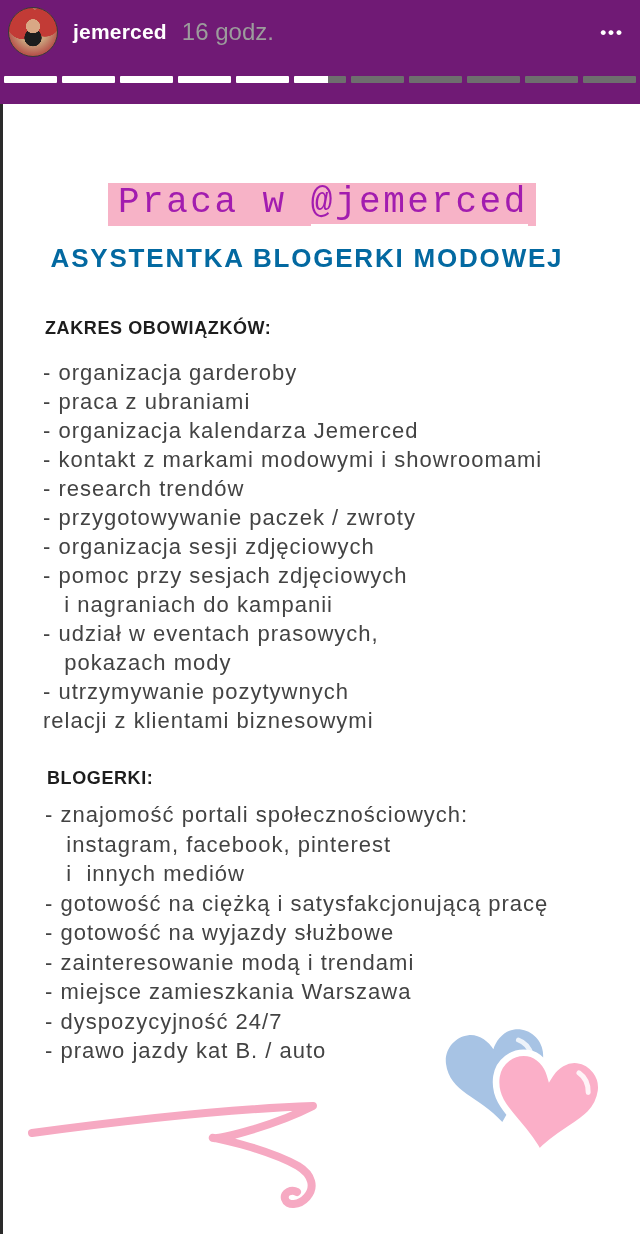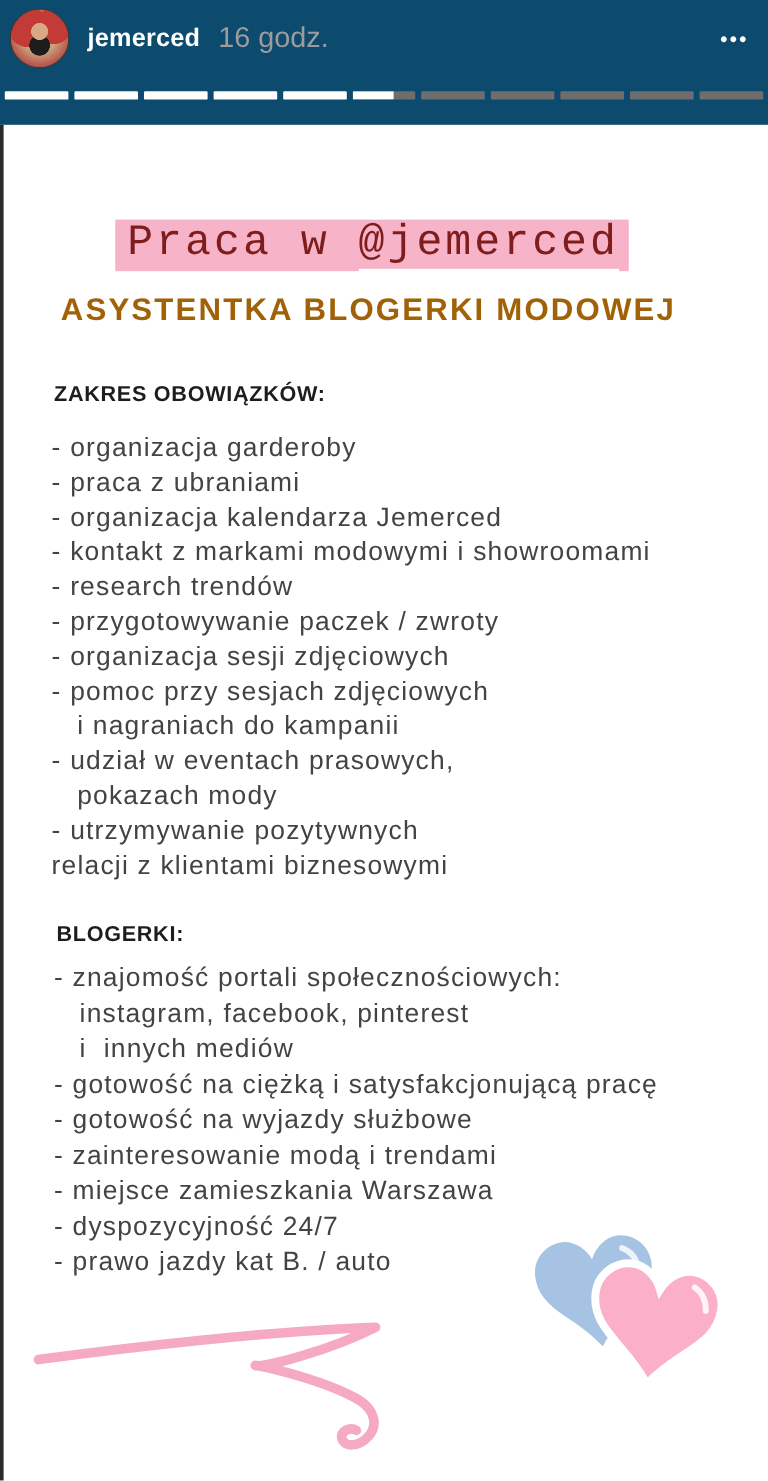--- a/index.html
+++ b/index.html
@@ -9,21 +9,21 @@
     height: 1234px;
     background: #ffffff;
     overflow: hidden;
     font-family: "Liberation Sans", sans-serif;
   }
   
   .header {
     position: absolute;
     top: 0; left: 0;
     width: 640px; height: 104px;
-    background: #0c4a6e;
+    background: #701a75;
   }
   .header-row {
     position: absolute;
     top: 0; left: 0; right: 0; height: 64px;
     display: flex;
     align-items: center;
     padding: 0 16px 0 8px;
     box-sizing: border-box;
   }
   .avatar {
@@ -79,41 +79,41 @@
   
   .left-strip {
     position: absolute;
     left: 0; top: 104px; bottom: 0;
     width: 3px;
     background: #2a2a2a;
   }
   
   .title-highlight {
     position: absolute;
-    top: 183px; left: 96px;
+    top: 183px; left: 108px;
     background: #f7b3c7;
-    color: #7f1d1d;
+    color: #a21caf;
     font-family: "Liberation Mono", monospace;
     font-size: 36px;
     letter-spacing: 2.5px;
     line-height: 34px;
     padding: 3px 8px 6px 10px;
     white-space: nowrap;
   }
   .title-highlight .handle {
     border-bottom: 3px solid #ffffff;
     padding-bottom: 1px;
   }
   .subtitle {
     position: absolute;
     top: 243px; left: 0;
     width: 614px;
     margin: 0;
     text-align: center;
-    color: #a16207;
+    color: #0369a1;
     font-size: 26px;
     font-weight: bold;
     letter-spacing: 1.8px;
   }
   .sec-heading {
     position: absolute;
     margin: 0;
     color: #1d1d1d;
     font-size: 18px;
     font-weight: bold;

